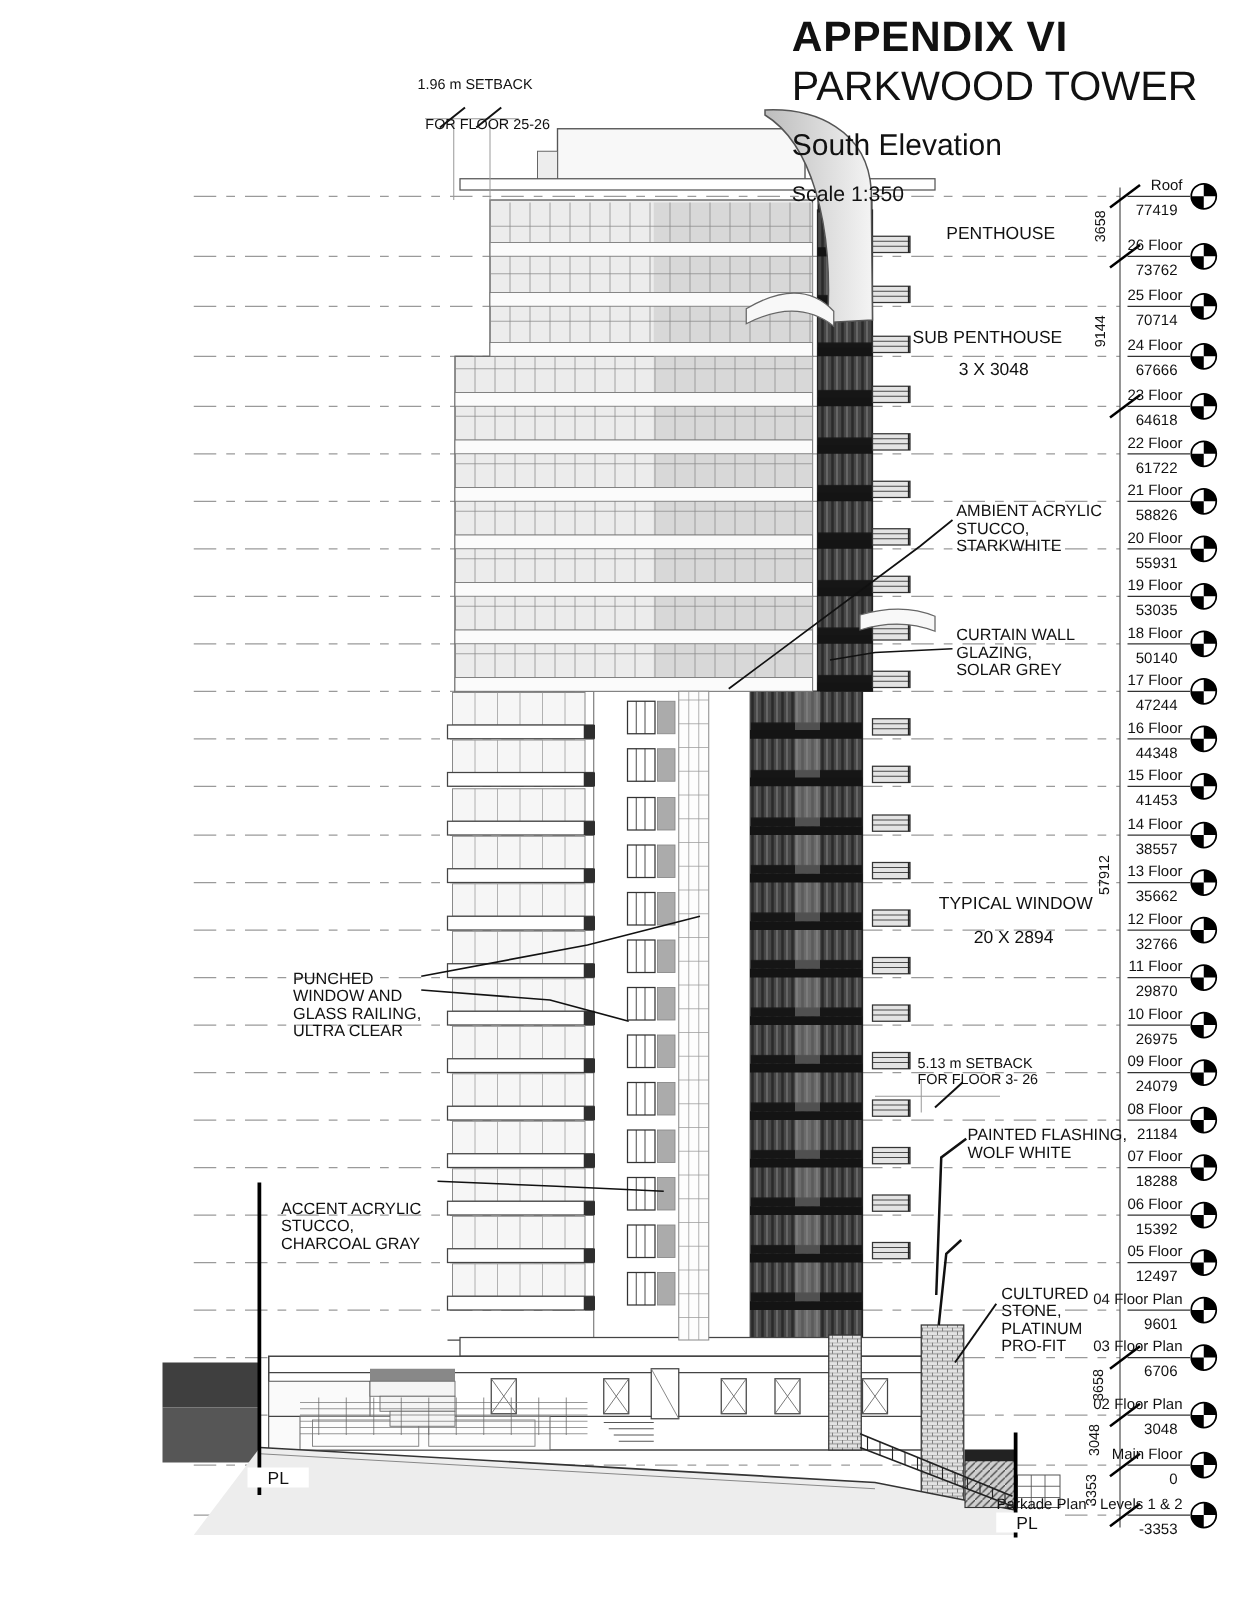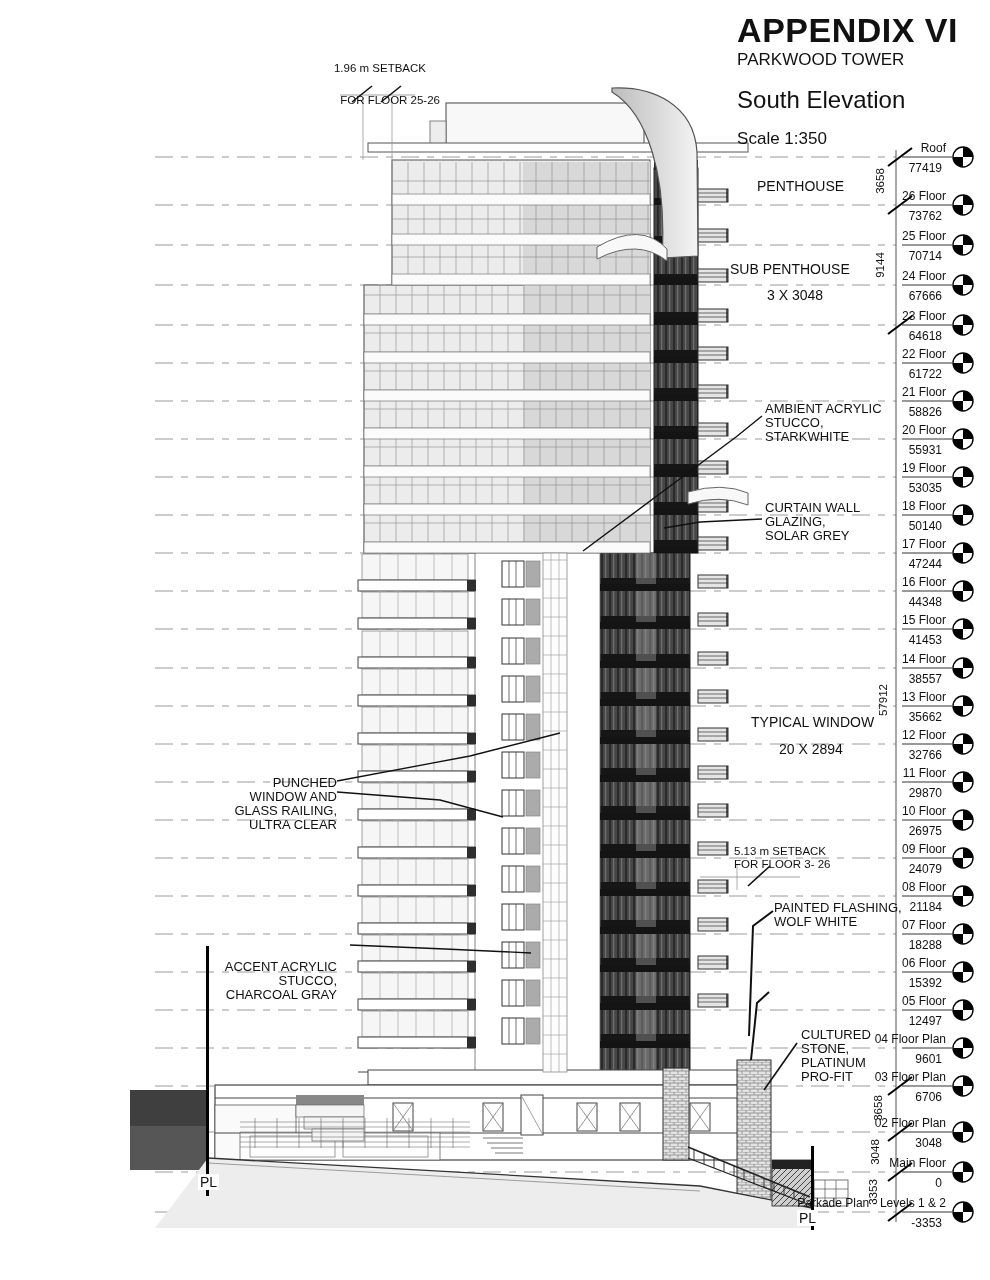--- a/index.html
+++ b/index.html
@@ -1,28 +1,28 @@
 <!DOCTYPE html>
 <html><head>
 <meta charset="utf-8">
 <style>
   html,body{margin:0;padding:0;background:#fff}
   #page{position:relative;width:990px;height:1280px;background:#fff;overflow:hidden;
         font-family:"Liberation Sans",sans-serif;color:#111}
   svg text{font-family:"Liberation Sans",sans-serif}
   .titleblock{position:absolute;top:12px;right:32px;text-align:left;line-height:1.08}
   .t1{font-size:34px;font-weight:bold;letter-spacing:.5px}
-  .t2{font-size:17px;margin-top:2px}
+  .t2{font-size:33px;margin-top:2px}
   .t3{font-size:24px;margin-top:18px}
   .t4{font-size:17px;margin-top:17px}
   .ann{position:absolute;font-size:13px;line-height:14px;white-space:nowrap}
-  .ann-r{text-align:right}
+  .ann-r{text-align:left}
   .fs14{font-size:14px;line-height:15px}
   .fs11{font-size:11.5px;line-height:13px}
-  .pl{position:absolute;font-size:14px;background:#fff;padding:0 2px}
+  .pl{position:absolute;font-size:14px;background:#fff;padding:0 16px}
 </style>
 </head>
 <body>
 
 <div id="page">
 
   <svg id="dwg" width="990" height="1280" viewBox="0 0 990 1280" style="position:absolute;left:0;top:0">
     <defs>
       <linearGradient id="crownGrad" x1="0" y1="0" x2="1" y2="0">
         <stop offset="0" stop-color="#bdbdbd"></stop>

